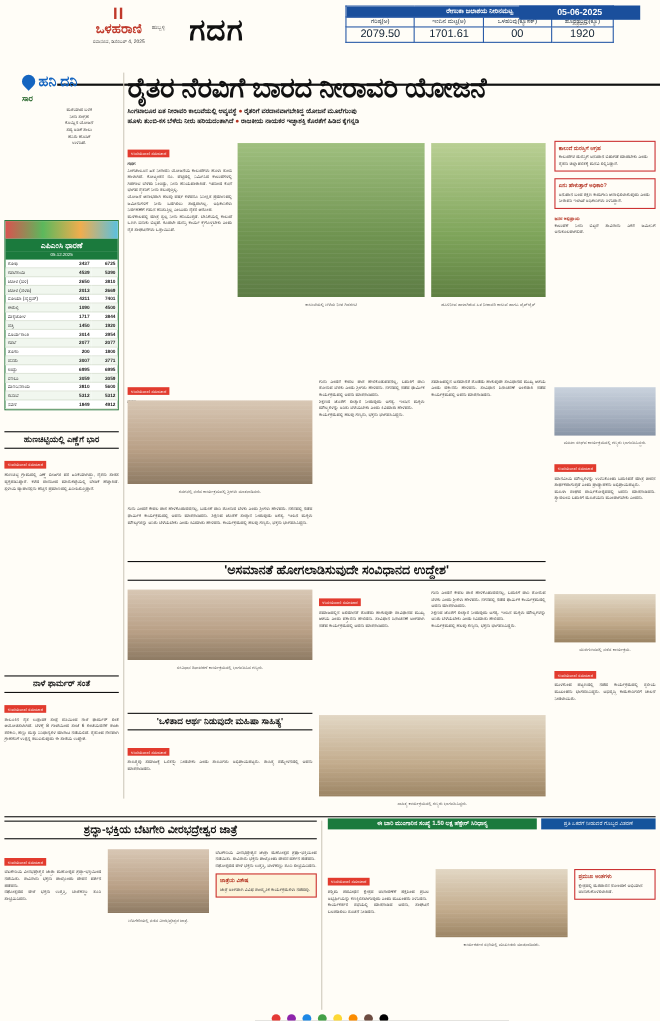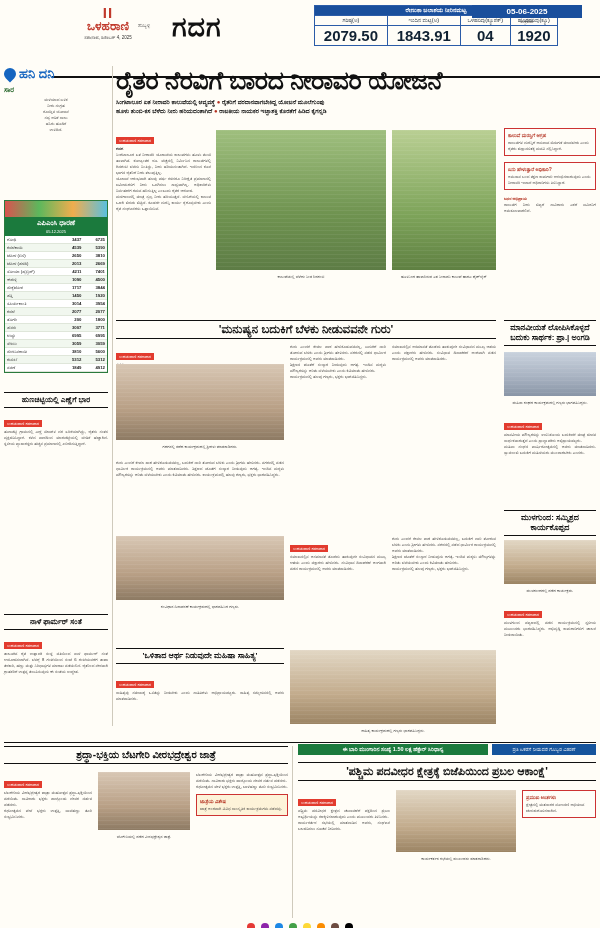--- a/index.html
+++ b/index.html
@@ -13,21 +13,21 @@
   .masthead{position:absolute;left:4px;top:0;width:600px;height:78px;border-bottom:2px solid #111;box-sizing:border-box;margin-left:48px;}
   .logo-box{position:absolute;left:6px;top:6px;width:100px;text-align:center;}
   .logo-mark{font-size:15px;font-weight:bold;color:#c0392b;line-height:13px;letter-spacing:1px;}
   .logo-name{font-size:12px;font-weight:bold;color:#c0392b;line-height:13px;margin-top:1px;}
   .logo-sub{font-size:4.5px;color:#333;line-height:6px;margin-top:2px;}
   .logo-side{position:absolute;left:86px;top:22px;font-size:5px;color:#444;}
   .edition{position:absolute;left:120px;top:12px;font-size:27px;font-weight:bold;color:#111;letter-spacing:1px;}
   .mh-table{position:absolute;left:262px;top:5px;width:244px;border-collapse:collapse;font-size:5.5px;}
   .mh-table td,.mh-table th{border:1px solid #2b5ca8;padding:1px 2px;text-align:center;color:#123;}
   .mh-head{background:#1a4f9c;color:#fff !important;font-weight:bold;font-size:6px;}
-  .mh-val{font-size:15px;font-weight:bold;color:#111;}
+  .mh-val{font-size:10px;font-weight:normal;color:#111;}
   .date-box{position:absolute;left:420px;top:5px;width:110px;}
   .date-top{background:#1a4f9c;color:#fff;font-size:8px;font-weight:bold;text-align:center;padding:2px 0;}
   .date-bot{font-size:4.5px;text-align:center;color:#333;padding:1px 0;}
   .mh-right{position:absolute;right:4px;top:4px;font-size:4.5px;color:#555;}
 
   
   .col{position:absolute;box-sizing:border-box;}
   .vrule{position:absolute;background:#cfcabc;width:1px;}
   .hrule{position:absolute;background:#111;height:1px;}
   .tiny{font-size:4.2px;line-height:6px;color:#333;text-align:justify;}
@@ -37,21 +37,21 @@
   .ph.green{background:linear-gradient(#9fbf7e,#6f9350 60%,#5d7c45);}
   .ph.crowd{background:linear-gradient(#d8c7b4,#b89f85 60%,#8d7a63);}
   .ph.people{background:linear-gradient(#c9d2dd,#a9b3c2 55%,#8995a6);}
   .ph.stage{background:linear-gradient(#e2d7c4,#c2ab8c 60%,#9b8464);}
   .ph.field{background:linear-gradient(#b9cf93,#7ea45a 60%,#5f8042);}
   .ph:after{content:"";position:absolute;inset:0;
     background-image:linear-gradient(rgba(255,255,255,.12) 1px,transparent 1px);
     background-size:100% 4px;opacity:.5;}
 
   
-  .hani{position:absolute;left:4px;top:66px;width:104px;}
+  .hani{position:absolute;left:20px;top:66px;width:104px;}
   .hani-title{font-size:13px;font-weight:bold;color:#1565c0;}
   .hani-drop{display:inline-block;width:12px;height:12px;border-radius:50% 50% 50% 0;background:#1565c0;transform:rotate(-45deg);vertical-align:-2px;margin-right:3px;}
   .hani-sub{font-size:7px;font-weight:bold;color:#1b5e20;margin-top:4px;}
   .hani-meta{font-size:4.2px;line-height:6px;color:#333;margin-top:3px;text-align:center;}
 
   
   .ptable{position:absolute;left:4px;top:200px;width:104px;border:1px solid #2b7a3d;box-sizing:border-box;background:#fff;}
   .ptable-img{height:16px;background:linear-gradient(90deg,#d9534f,#5cb85c,#f0ad4e,#5bc0de);}
   .ptable-head{background:#1b7a3d;color:#fff;text-align:center;font-size:7px;font-weight:bold;padding:2px 0;}
   .ptable-date{background:#1b7a3d;color:#fff;text-align:center;font-size:4px;padding:0 0 2px 0;}
@@ -101,22 +101,22 @@
             <td class="mh-head" colspan="4">ರೇಣುಕಾ ಜಲಾಶಯ ನೀರಿನಮಟ್ಟ</td>
           </tr>
       <tr>
         <td>ಗರಿಷ್ಠ(ಅ)</td>
         <td>ಇಂದಿನ ಮಟ್ಟ(ಅ)</td>
         <td>ಒಳಹರಿವು(ಕ್ಯೂಸೆಕ್)</td>
         <td>ಹೊರಹರಿವು(ಕ್ಯೂ)</td>
       </tr>
       <tr>
         <td class="mh-val">2079.50</td>
-        <td class="mh-val">1843.91</td>
-        <td class="mh-val">04</td>
+        <td class="mh-val">1701.61</td>
+        <td class="mh-val">00</td>
         <td class="mh-val">1920</td>
       </tr>
     </tbody>
       </table>
 
     <div class="date-box">
       <div class="date-top">05-06-2025</div>
       <div class="date-bot">ಶುಕ್ರವಾರ</div>
     </div>
     <div class="mh-right">GDG II</div>
@@ -276,21 +276,20 @@
     <div style="height:6px"></div>
     <div class="sidebox">
       <div class="t">ಏನು ಹೇಳುತ್ತಾರೆ ಅಧಿಕಾರಿ?</div>
       <div>ಅನುದಾನ ಬಂದ ತಕ್ಷಣ ಕಾಮಗಾರಿ ಆರಂಭಿಸಲಾಗುವುದು ಎಂದು ನೀರಾವರಿ ಇಲಾಖೆ ಅಧಿಕಾರಿಗಳು ತಿಳಿಸಿದ್ದಾರೆ.</div>
     </div>
     <div style="height:6px"></div>
     <div class="tiny" style="font-weight:bold;color:#b3301f">ಜನರ ಅಭಿಪ್ರಾಯ</div>
     <div class="tiny">ಕಾಲುವೆಗೆ ನೀರು ಬಿಟ್ಟರೆ ಸಾವಿರಾರು ಎಕರೆ ಜಮೀನಿಗೆ ಅನುಕೂಲವಾಗಲಿದೆ.</div>
   </div>
 
-  <div class="secthead" style="position:absolute;left:116px;top:320px;width:380px;">'ಮನುಷ್ಯನ ಬದುಕಿಗೆ ಬೆಳಕು ನೀಡುವವನೇ ಗುರು'</div>
 
   <div class="col" style="left:116px;top:344px;width:95px;">
     <span class="byline">ಉದಯವಾಣಿ ಸಮಾಚಾರ</span>
     <div class="tiny" style="font-weight:bold">ಗದಗ</div>
   </div>
 
   <div class="ph crowd" style="position:absolute;left:116px;top:364px;width:168px;height:76px;"></div>
   <div class="cap" style="position:absolute;left:116px;top:442px;width:168px;">ಗದಗನಲ್ಲಿ ನಡೆದ ಕಾರ್ಯಕ್ರಮದಲ್ಲಿ ಶ್ರೀಗಳು ಮಾತನಾಡಿದರು.</div>
   <div class="tiny" style="position:absolute;left:116px;top:460px;width:168px;height:60px;overflow:hidden;">ಗುರು ಎಂದರೆ ಕೇವಲ ಪಾಠ ಹೇಳಿಕೊಡುವವನಲ್ಲ, ಬದುಕಿಗೆ ದಾರಿ ತೋರುವ ಬೆಳಕು ಎಂದು ಶ್ರೀಗಳು ಹೇಳಿದರು. ನಗರದಲ್ಲಿ ನಡೆದ ಧಾರ್ಮಿಕ ಕಾರ್ಯಕ್ರಮದಲ್ಲಿ ಅವರು ಮಾತನಾಡಿದರು.
 ಶಿಕ್ಷಣದ ಜೊತೆಗೆ ಸಂಸ್ಕಾರ ನೀಡುವುದು ಅಗತ್ಯ. ಇಂದಿನ ಮಕ್ಕಳು ಮೌಲ್ಯಗಳನ್ನು ಅರಿತು ಬೆಳೆಯಬೇಕು ಎಂದು ಕಿವಿಮಾತು ಹೇಳಿದರು.
@@ -298,42 +297,41 @@
 
   <div class="col" style="left:290px;top:344px;width:96px;">
     <div class="tiny" style="white-space:pre-line">ಗುರು ಎಂದರೆ ಕೇವಲ ಪಾಠ ಹೇಳಿಕೊಡುವವನಲ್ಲ, ಬದುಕಿಗೆ ದಾರಿ ತೋರುವ ಬೆಳಕು ಎಂದು ಶ್ರೀಗಳು ಹೇಳಿದರು. ನಗರದಲ್ಲಿ ನಡೆದ ಧಾರ್ಮಿಕ ಕಾರ್ಯಕ್ರಮದಲ್ಲಿ ಅವರು ಮಾತನಾಡಿದರು.
 ಶಿಕ್ಷಣದ ಜೊತೆಗೆ ಸಂಸ್ಕಾರ ನೀಡುವುದು ಅಗತ್ಯ. ಇಂದಿನ ಮಕ್ಕಳು ಮೌಲ್ಯಗಳನ್ನು ಅರಿತು ಬೆಳೆಯಬೇಕು ಎಂದು ಕಿವಿಮಾತು ಹೇಳಿದರು.
 ಕಾರ್ಯಕ್ರಮದಲ್ಲಿ ಹಲವು ಗಣ್ಯರು, ಭಕ್ತರು ಭಾಗವಹಿಸಿದ್ದರು.</div>
   </div>
   <div class="col" style="left:392px;top:344px;width:104px;">
     <div class="tiny">ಸಮಾಜದಲ್ಲಿನ ಅಸಮಾನತೆ ತೊಡೆದು ಹಾಕುವುದೇ ಸಂವಿಧಾನದ ಮುಖ್ಯ ಆಶಯ ಎಂದು ವಕ್ತಾರರು ಹೇಳಿದರು. ಸಂವಿಧಾನ ದಿನಾಚರಣೆ ಅಂಗವಾಗಿ ನಡೆದ ಕಾರ್ಯಕ್ರಮದಲ್ಲಿ ಅವರು ಮಾತನಾಡಿದರು.</div>
   </div>
 
-  <div class="secthead sm" style="position:absolute;left:504px;top:320px;width:92px;">ಮಾನವೀಯತೆ ಲೋಪಿಸಿಕೊಳ್ಳದೆ ಬದುಕು ಸಾರ್ಥಕ: ಪ್ರಾ.| ಅಂಗಡಿ</div>
   <div class="ph people" style="position:absolute;left:504px;top:352px;width:92px;height:44px;"></div>
   <div class="cap" style="position:absolute;left:504px;top:398px;width:92px;">ಮಹಿಳಾ ಸಂಘದ ಕಾರ್ಯಕ್ರಮದಲ್ಲಿ ಗಣ್ಯರು ಭಾಗವಹಿಸಿದ್ದರು.</div>
   <div class="col" style="left:504px;top:414px;width:92px;">
     <span class="byline">ಉದಯವಾಣಿ ಸಮಾಚಾರ</span>
     <div class="tiny" style="white-space:pre-line">ಮಾನವೀಯ ಮೌಲ್ಯಗಳನ್ನು ಉಳಿಸಿಕೊಂಡು ಬದುಕಿದರೆ ಮಾತ್ರ ಜೀವನ ಸಾರ್ಥಕವಾಗುತ್ತದೆ ಎಂದು ಪ್ರಾಧ್ಯಾಪಕರು ಅಭಿಪ್ರಾಯಪಟ್ಟರು.
 ಮಹಿಳಾ ಸಂಘದ ವಾರ್ಷಿಕೋತ್ಸವದಲ್ಲಿ ಅವರು ಮಾತನಾಡಿದರು. ಸ್ವಾವಲಂಬಿ ಬದುಕಿಗೆ ಮಹಿಳೆಯರು ಮುಂದಾಗಬೇಕು ಎಂದರು.</div>
   </div>
 
+  <div class="secthead" style="position:absolute;left:116px;top:510px;width:380px;">'ಅಸಮಾನತೆ ಹೋಗಲಾಡಿಸುವುದೇ ಸಂವಿಧಾನದ ಉದ್ದೇಶ'</div>
   <div class="ph crowd" style="position:absolute;left:116px;top:536px;width:168px;height:64px;"></div>
   <div class="cap" style="position:absolute;left:116px;top:602px;width:168px;">ಸಂವಿಧಾನ ದಿನಾಚರಣೆ ಕಾರ್ಯಕ್ರಮದಲ್ಲಿ ಭಾಗವಹಿಸಿದ ಗಣ್ಯರು.</div>
   <div class="col" style="left:290px;top:536px;width:96px;">
     <span class="byline">ಉದಯವಾಣಿ ಸಮಾಚಾರ</span>
     <div class="tiny">ಸಮಾಜದಲ್ಲಿನ ಅಸಮಾನತೆ ತೊಡೆದು ಹಾಕುವುದೇ ಸಂವಿಧಾನದ ಮುಖ್ಯ ಆಶಯ ಎಂದು ವಕ್ತಾರರು ಹೇಳಿದರು. ಸಂವಿಧಾನ ದಿನಾಚರಣೆ ಅಂಗವಾಗಿ ನಡೆದ ಕಾರ್ಯಕ್ರಮದಲ್ಲಿ ಅವರು ಮಾತನಾಡಿದರು.</div>
   </div>
   <div class="col" style="left:392px;top:536px;width:104px;">
     <div class="tiny" style="white-space:pre-line">ಗುರು ಎಂದರೆ ಕೇವಲ ಪಾಠ ಹೇಳಿಕೊಡುವವನಲ್ಲ, ಬದುಕಿಗೆ ದಾರಿ ತೋರುವ ಬೆಳಕು ಎಂದು ಶ್ರೀಗಳು ಹೇಳಿದರು. ನಗರದಲ್ಲಿ ನಡೆದ ಧಾರ್ಮಿಕ ಕಾರ್ಯಕ್ರಮದಲ್ಲಿ ಅವರು ಮಾತನಾಡಿದರು.
 ಶಿಕ್ಷಣದ ಜೊತೆಗೆ ಸಂಸ್ಕಾರ ನೀಡುವುದು ಅಗತ್ಯ. ಇಂದಿನ ಮಕ್ಕಳು ಮೌಲ್ಯಗಳನ್ನು ಅರಿತು ಬೆಳೆಯಬೇಕು ಎಂದು ಕಿವಿಮಾತು ಹೇಳಿದರು.
 ಕಾರ್ಯಕ್ರಮದಲ್ಲಿ ಹಲವು ಗಣ್ಯರು, ಭಕ್ತರು ಭಾಗವಹಿಸಿದ್ದರು.</div>
   </div>
 
-  <div class="secthead sm" style="position:absolute;left:504px;top:510px;width:92px;">ಮುಳಗುಂದ: ಸಮ್ಮಿಶ್ರದ ಕಾರ್ಯಕೊಪ್ಪದ</div>
   <div class="ph stage" style="position:absolute;left:504px;top:540px;width:92px;height:44px;"></div>
   <div class="cap" style="position:absolute;left:504px;top:586px;width:92px;">ಮುಳಗುಂದದಲ್ಲಿ ನಡೆದ ಕಾರ್ಯಕ್ರಮ.</div>
   <div class="col" style="left:504px;top:602px;width:92px;">
     <span class="byline">ಉದಯವಾಣಿ ಸಮಾಚಾರ</span>
     <div class="tiny">ಮುಳಗುಂದ ಪಟ್ಟಣದಲ್ಲಿ ನಡೆದ ಕಾರ್ಯಕ್ರಮದಲ್ಲಿ ಸ್ಥಳೀಯ ಮುಖಂಡರು ಭಾಗವಹಿಸಿದ್ದರು. ಅಭಿವೃದ್ಧಿ ಕಾಮಗಾರಿಗಳಿಗೆ ಚಾಲನೆ ನೀಡಲಾಯಿತು.</div>
   </div>
 
   <div class="secthead sm" style="position:absolute;left:116px;top:648px;width:168px;">'ಒಳಿತಾದ ಆರ್ಥ ನಿಡುವುದೇ ಮಹಿಷಾ ಸಾಹಿತ್ಯ'</div>
   <div class="col" style="left:116px;top:672px;width:168px;">
     <span class="byline">ಉದಯವಾಣಿ ಸಮಾಚಾರ</span>
@@ -359,21 +357,20 @@
       <div class="t">ಜಾತ್ರೆಯ ವಿಶೇಷ</div>
       <div>ಜಾತ್ರೆ ಅಂಗವಾಗಿ ವಿವಿಧ ಸಾಂಸ್ಕೃತಿಕ ಕಾರ್ಯಕ್ರಮಗಳು ನಡೆದವು.</div>
     </div>
   </div>
 
   <div class="vrule" style="left:292px;top:746px;height:172px;"></div>
 
   <div class="greenbar" style="position:absolute;left:298px;top:744px;width:190px;">ಈ ಬಾರಿ ಮುಂಗಾರಿನ ಸಂಖ್ಯೆ 1.50 ಲಕ್ಷ ಹೆಕ್ಟೇರ್ ಸಿರಿಧಾನ್ಯ</div>
   <div class="bluebar" style="position:absolute;left:492px;top:744px;width:104px;">ಪ್ರತಿ ಏಕರೆಗೆ ನೀಡುವರೆ ಗೊಬ್ಬರ ವಿತರಣೆ</div>
 
-  <div class="secthead" style="position:absolute;left:298px;top:762px;width:298px;font-size:11px;">'ಪಶ್ಚಿಮ ಪದವೀಧರ ಕ್ಷೇತ್ರಕ್ಕೆ ಬಿಜೆಪಿಯಿಂದ ಪ್ರಬಲ ಆಕಾಂಕ್ಷೆ'</div>
 
   <div class="col" style="left:298px;top:790px;width:92px;">
     <span class="byline">ಉದಯವಾಣಿ ಸಮಾಚಾರ</span>
     <div class="tiny" style="white-space:pre-line">ಪಶ್ಚಿಮ ಪದವೀಧರ ಕ್ಷೇತ್ರದ ಚುನಾವಣೆಗೆ ಪಕ್ಷದಿಂದ ಪ್ರಬಲ ಅಭ್ಯರ್ಥಿಯನ್ನು ಕಣಕ್ಕಿಳಿಸಲಾಗುವುದು ಎಂದು ಮುಖಂಡರು ತಿಳಿಸಿದರು.
 ಕಾರ್ಯಕರ್ತರ ಸಭೆಯಲ್ಲಿ ಮಾತನಾಡಿದ ಅವರು, ಸಂಘಟನೆ ಬಲಪಡಿಸಲು ಸೂಚನೆ ನೀಡಿದರು.</div>
   </div>
   <div class="ph stage" style="position:absolute;left:396px;top:790px;width:120px;height:62px;"></div>
   <div class="cap" style="position:absolute;left:396px;top:854px;width:120px;">ಕಾರ್ಯಕರ್ತರ ಸಭೆಯಲ್ಲಿ ಮುಖಂಡರು ಮಾತನಾಡಿದರು.</div>
   <div class="col" style="left:522px;top:790px;width:74px;">
     <div class="sidebox">

